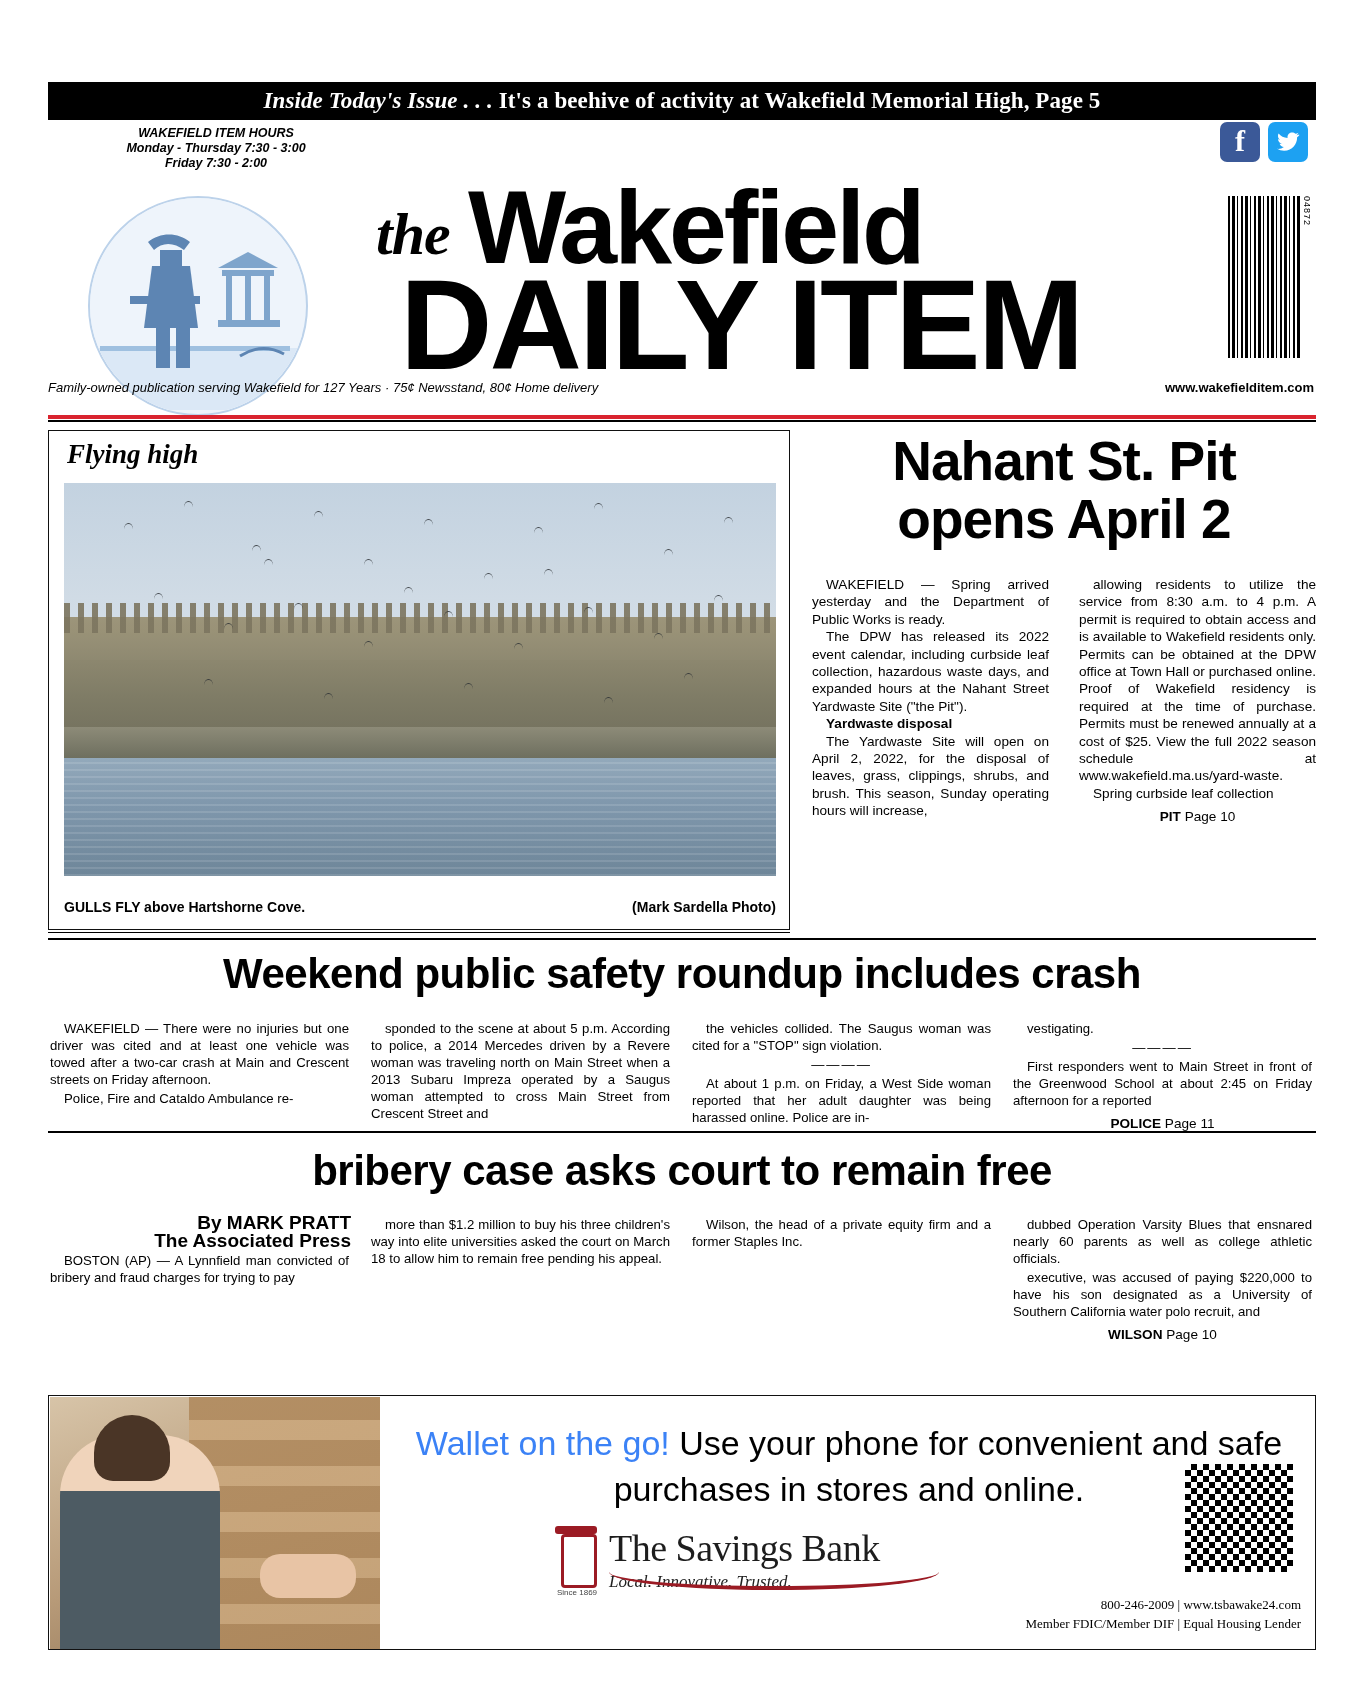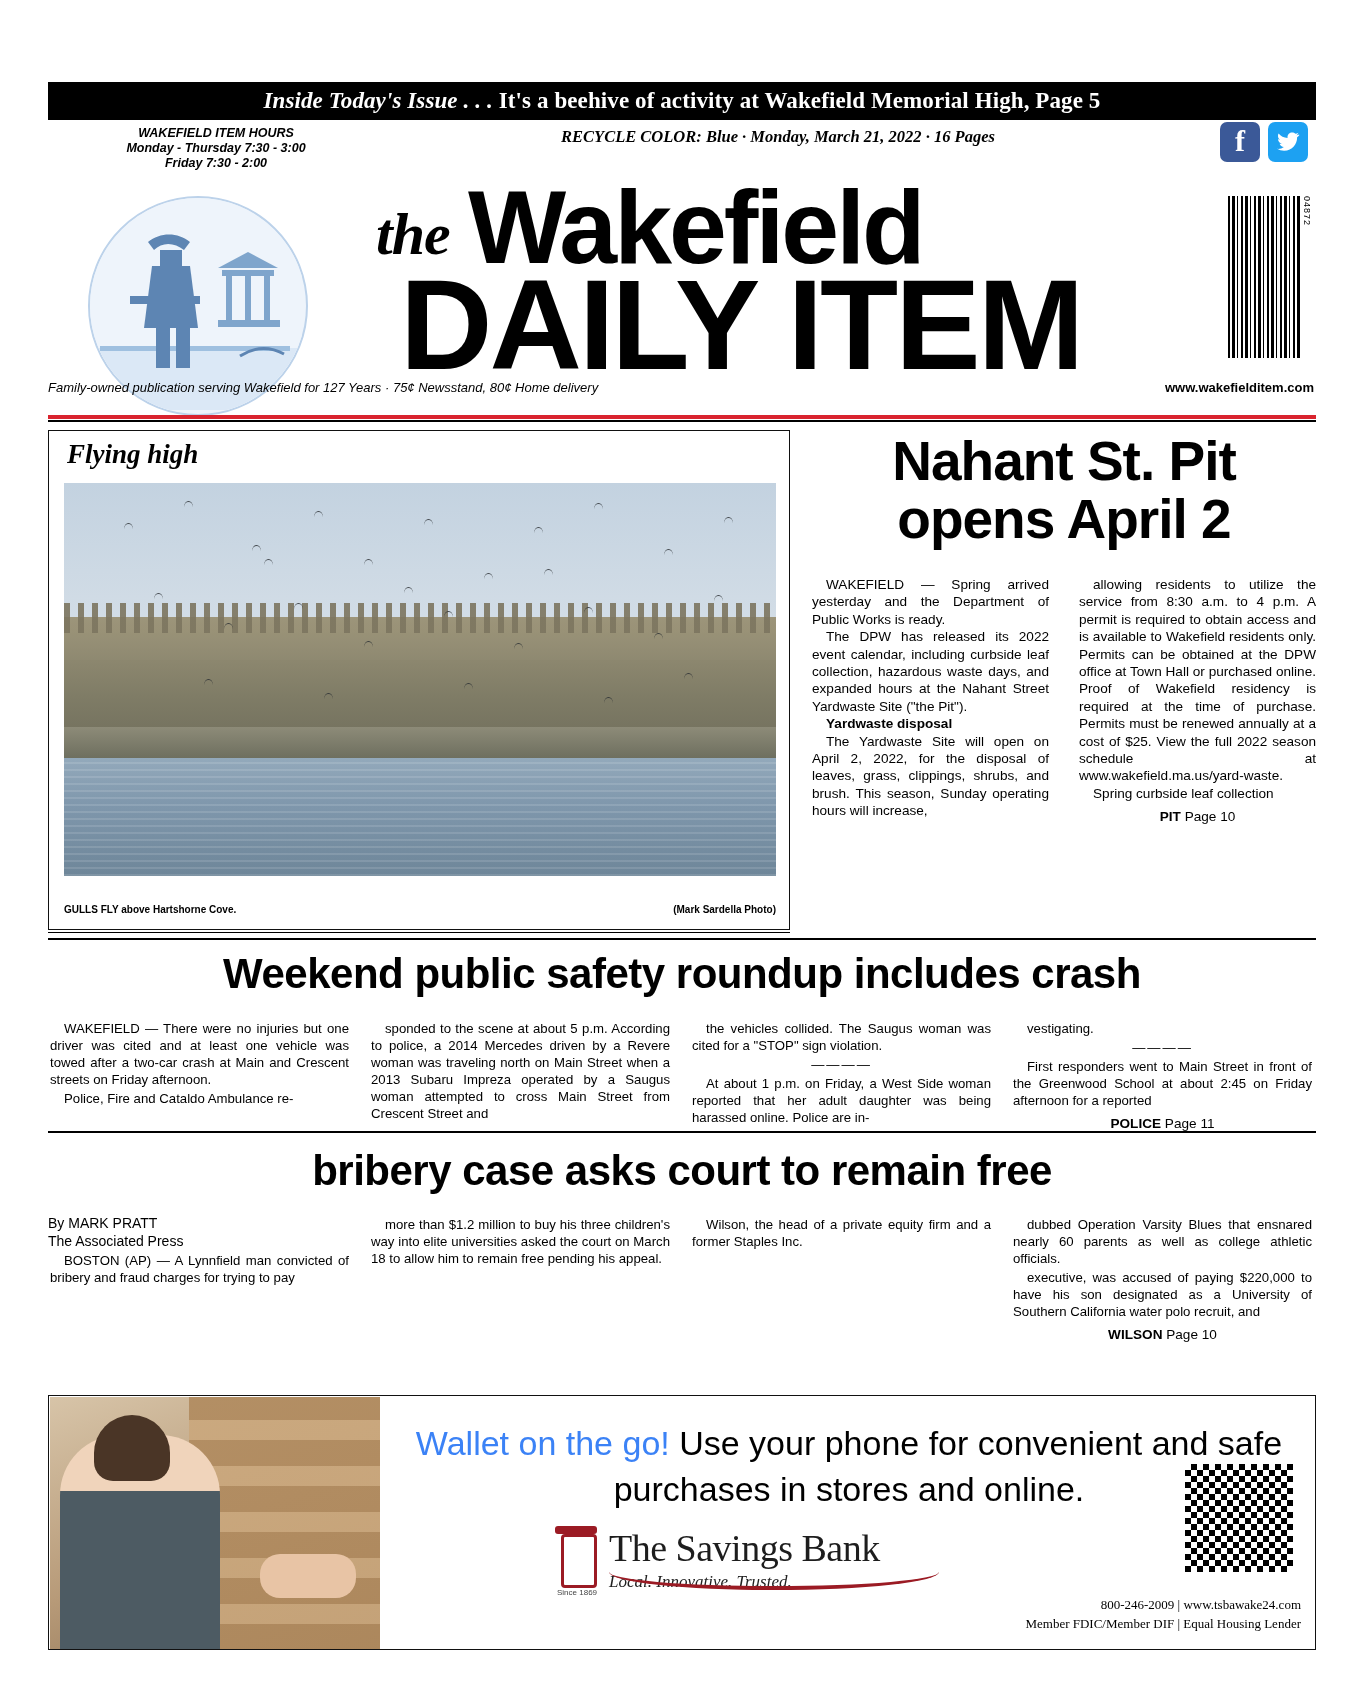--- a/index.html
+++ b/index.html
@@ -271,21 +271,21 @@
     width: 9px; height: 5px;
     border-top: 1.6px solid #2a2f33;
     border-radius: 50% 50% 0 0 / 100% 100% 0 0;
     opacity: .85;
   }
   .photo-caption {
     position: absolute;
     left: 15px;
     bottom: 14px;
     width: 712px;
-    font-size: 10px;
+    font-size: 14px;
     font-weight: bold;
     display: flex;
     justify-content: space-between;
   }
   .photo-credit { font-weight: bold; }
 
   
   .lead {
     position: absolute;
     left: 812px;
@@ -372,23 +372,23 @@
   }
   .story3-head {
     font-family: "Liberation Sans", sans-serif;
     font-weight: bold;
     font-size: 42px;
     line-height: 46px;
     text-align: center;
     letter-spacing: -0.5px;
   }
   .byline {
-    text-align: left;
-    font-weight: normal;
-    font-size: 14px;
+    text-align: right;
+    font-weight: bold;
+    font-size: 19px;
     line-height: 18px;
   }
 
   
   .ad {
     position: absolute;
     left: 48px;
     top: 1395px;
     width: 1268px;
     height: 255px;
@@ -505,21 +505,20 @@
     <span class="ital">Inside Today's Issue . . .</span>
     <span> It's a beehive of activity at Wakefield Memorial High, Page 5</span>
   </div>
 
   <div class="masthead-top">
     <div class="hours">
       <div>WAKEFIELD ITEM HOURS</div>
       <div>Monday - Thursday 7:30 - 3:00</div>
       <div>Friday 7:30 - 2:00</div>
     </div>
-    <div class="recycle">RECYCLE COLOR: Blue · Monday, March 21, 2022 · 16 Pages</div>
     <div class="social">
       <div class="sq-icon fb">
         <span class="fb-glyph">f</span>
       </div>
       <div class="sq-icon tw">
         <svg width="24" height="20" viewBox="0 0 24 20" aria-hidden="true">
           <path fill="#ffffff" d="M23 2.4c-.8.4-1.7.6-2.6.8.9-.6 1.6-1.5 2-2.5-.9.5-1.9.9-2.9 1.1C18.6 1 17.4.5 16.1.5c-2.5 0-4.6 2-4.6 4.6 0 .4 0 .7.1 1C7.8 5.9 4.7 4.2 2.6 1.6c-.4.7-.6 1.5-.6 2.3 0 1.6.8 3 2 3.8-.7 0-1.4-.2-2-.6 0 2.2 1.6 4.1 3.7 4.5-.4.1-.8.2-1.2.2-.3 0-.6 0-.9-.1.6 1.8 2.3 3.1 4.3 3.2-1.6 1.2-3.5 2-5.7 2-.4 0-.7 0-1.1-.1 2 1.3 4.4 2 7 2 8.4 0 13-7 13-13v-.6c.9-.6 1.7-1.4 2.3-2.3z"></path>
         </svg>
       </div>
     </div>

